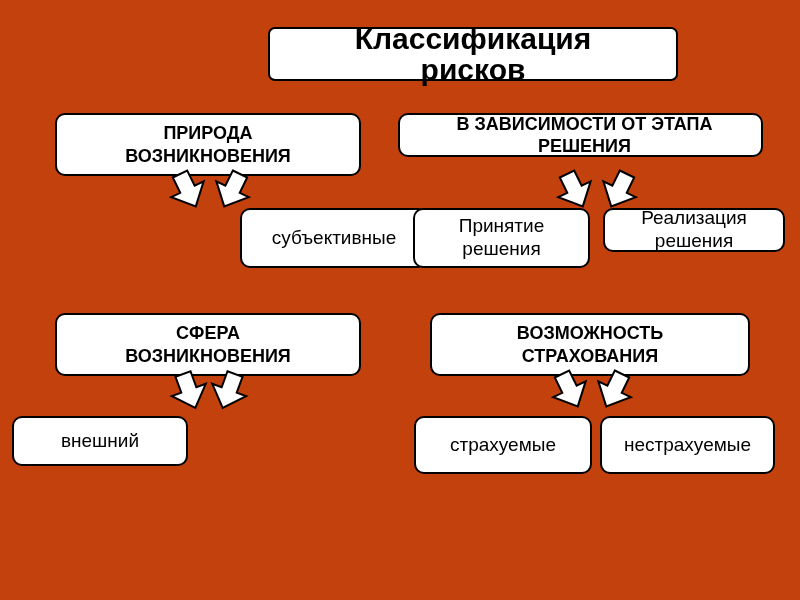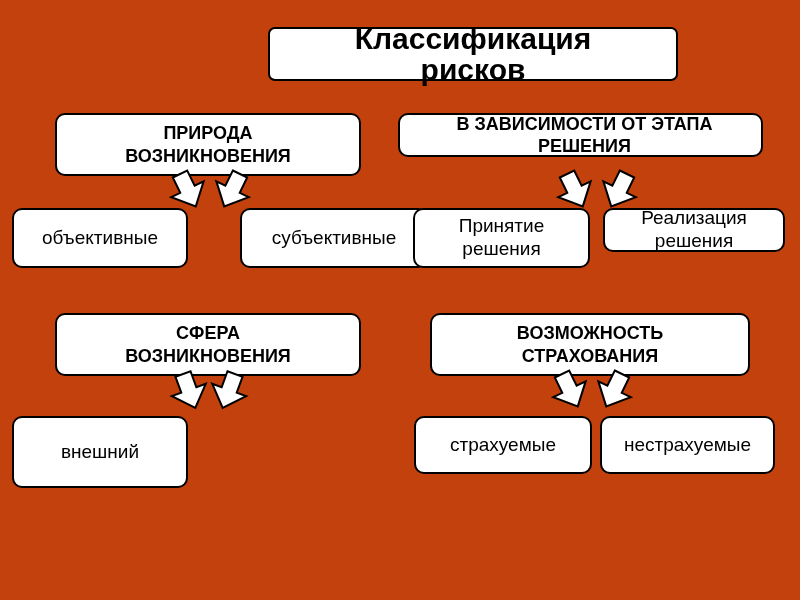--- a/index.html
+++ b/index.html
@@ -60,23 +60,20 @@
     <div class="title-text">Классификация рисков</div>
   </div>
 
   <div class="box" style="left:55px; top:113px; width:306px; height:63px;">
     <div class="header-text" style="max-width:240px;">ПРИРОДА ВОЗНИКНОВЕНИЯ</div>
   </div>
   <svg class="arrows" style="left:55px; top:172px;" width="306" height="42" aria-hidden="true">
     <use href="#blockArrow" transform="translate(125,2) rotate(-26)"></use>
     <use href="#blockArrow" transform="translate(185,2) rotate(26)"></use>
   </svg>
-  <div class="box" style="left:12px; top:208px; width:176px; height:60px;">
-    <div class="child-text">объективные</div>
-  </div>
   <div class="box" style="left:240px; top:208px; width:188px; height:60px;">
     <div class="child-text" style="width:130px;">субъективные</div>
   </div>
 
   <div class="box" style="left:398px; top:113px; width:365px; height:44px;padding-left:8px;">
     <div class="header-text" style="max-width:340px;">В ЗАВИСИМОСТИ ОТ ЭТАПА РЕШЕНИЯ</div>
   </div>
   <svg class="arrows" style="left:415px; top:172px;" width="365" height="42" aria-hidden="true">
     <use href="#blockArrow" transform="translate(152,2) rotate(-26)"></use>
     <use href="#blockArrow" transform="translate(212,2) rotate(26)"></use>
@@ -88,21 +85,21 @@
     <div class="child-text" style="max-width:130px;">Реализация решения</div>
   </div>
 
   <div class="box" style="left:55px; top:313px; width:306px; height:63px;">
     <div class="header-text" style="max-width:200px;">СФЕРА ВОЗНИКНОВЕНИЯ</div>
   </div>
   <svg class="arrows" style="left:55px; top:372px;" width="306" height="42" aria-hidden="true">
     <use href="#blockArrow" transform="translate(128,2) rotate(-20)"></use>
     <use href="#blockArrow" transform="translate(180,2) rotate(20)"></use>
   </svg>
-  <div class="box" style="left:12px; top:416px; width:176px; height:72px;">
+  <div class="box" style="left:12px; top:416px; width:176px; height:50px;">
     <div class="child-text">внешний</div>
   </div>
 
   <div class="box" style="left:430px; top:313px; width:320px; height:63px;">
     <div class="header-text" style="max-width:240px;">ВОЗМОЖНОСТЬ СТРАХОВАНИЯ</div>
   </div>
   <svg class="arrows" style="left:430px; top:372px;" width="320" height="42" aria-hidden="true">
     <use href="#blockArrow" transform="translate(132,2) rotate(-26)"></use>
     <use href="#blockArrow" transform="translate(192,2) rotate(26)"></use>
   </svg>

